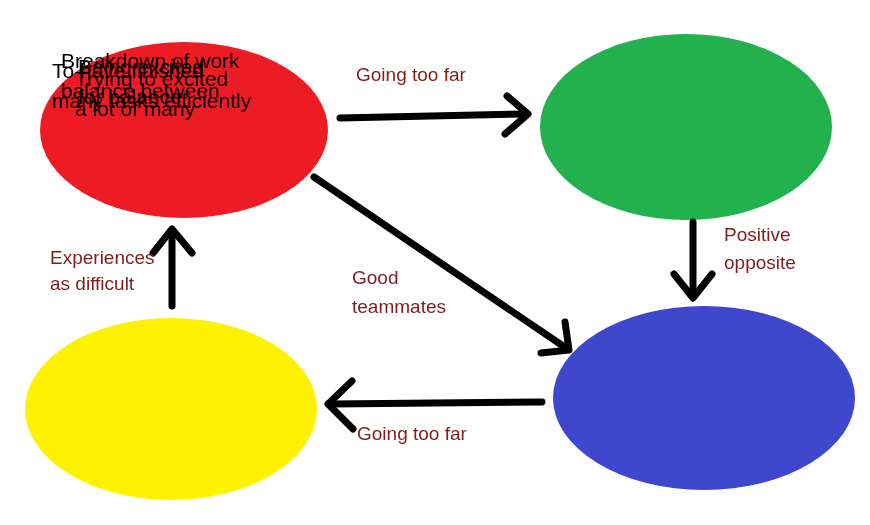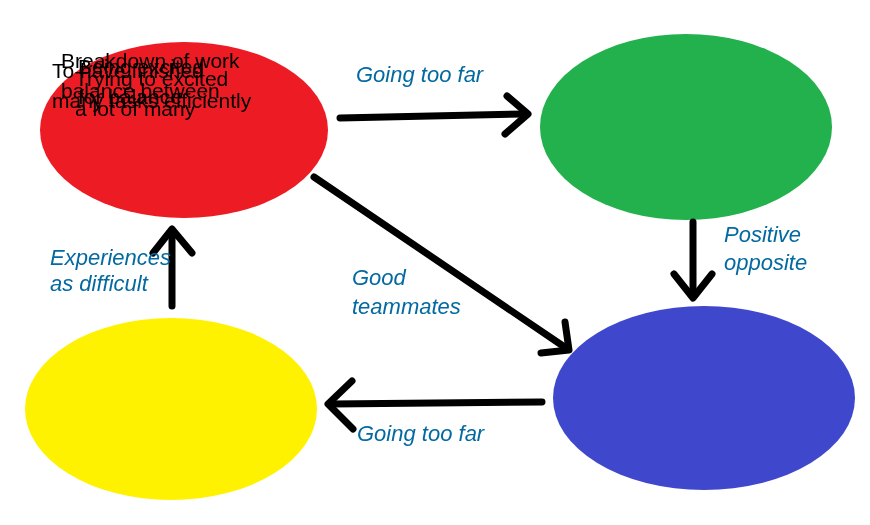--- a/index.html
+++ b/index.html
@@ -47,23 +47,22 @@
   .node-finished  { left: 553px; top: 306px; width: 302px; height: 184px; }
   .node-breakdown { left: 25px;  top: 318px; width: 292px; height: 182px; }
 
   .text-excited   { left: 78px; top: 52px; }
   .text-finish    { left: 75px; top: 64px; }
   .text-finished  { left: 52px; top: 56px; }
   .text-breakdown { left: 61px; top: 46px; }
 
   .edge-label {
     position: absolute;
-    color: #0369a1;
-    font-size: 22px;
-    font-style: italic;
+    color: #7f1d1d;
+    font-size: 19px;
     line-height: 29px;
     white-space: nowrap;
     z-index: 3;
   }
   .label-top          { left: 356px; top: 60px; }
   .label-right        { left: 724px; top: 221px; line-height: 28px; }
   .label-diagonal     { left: 352px; top: 263px; }
   .label-bottom       { left: 357px; top: 419px; }
   .label-left         { left: 38px;  top: 245px; line-height: 26px; margin-left: 12px; }
 </style>

